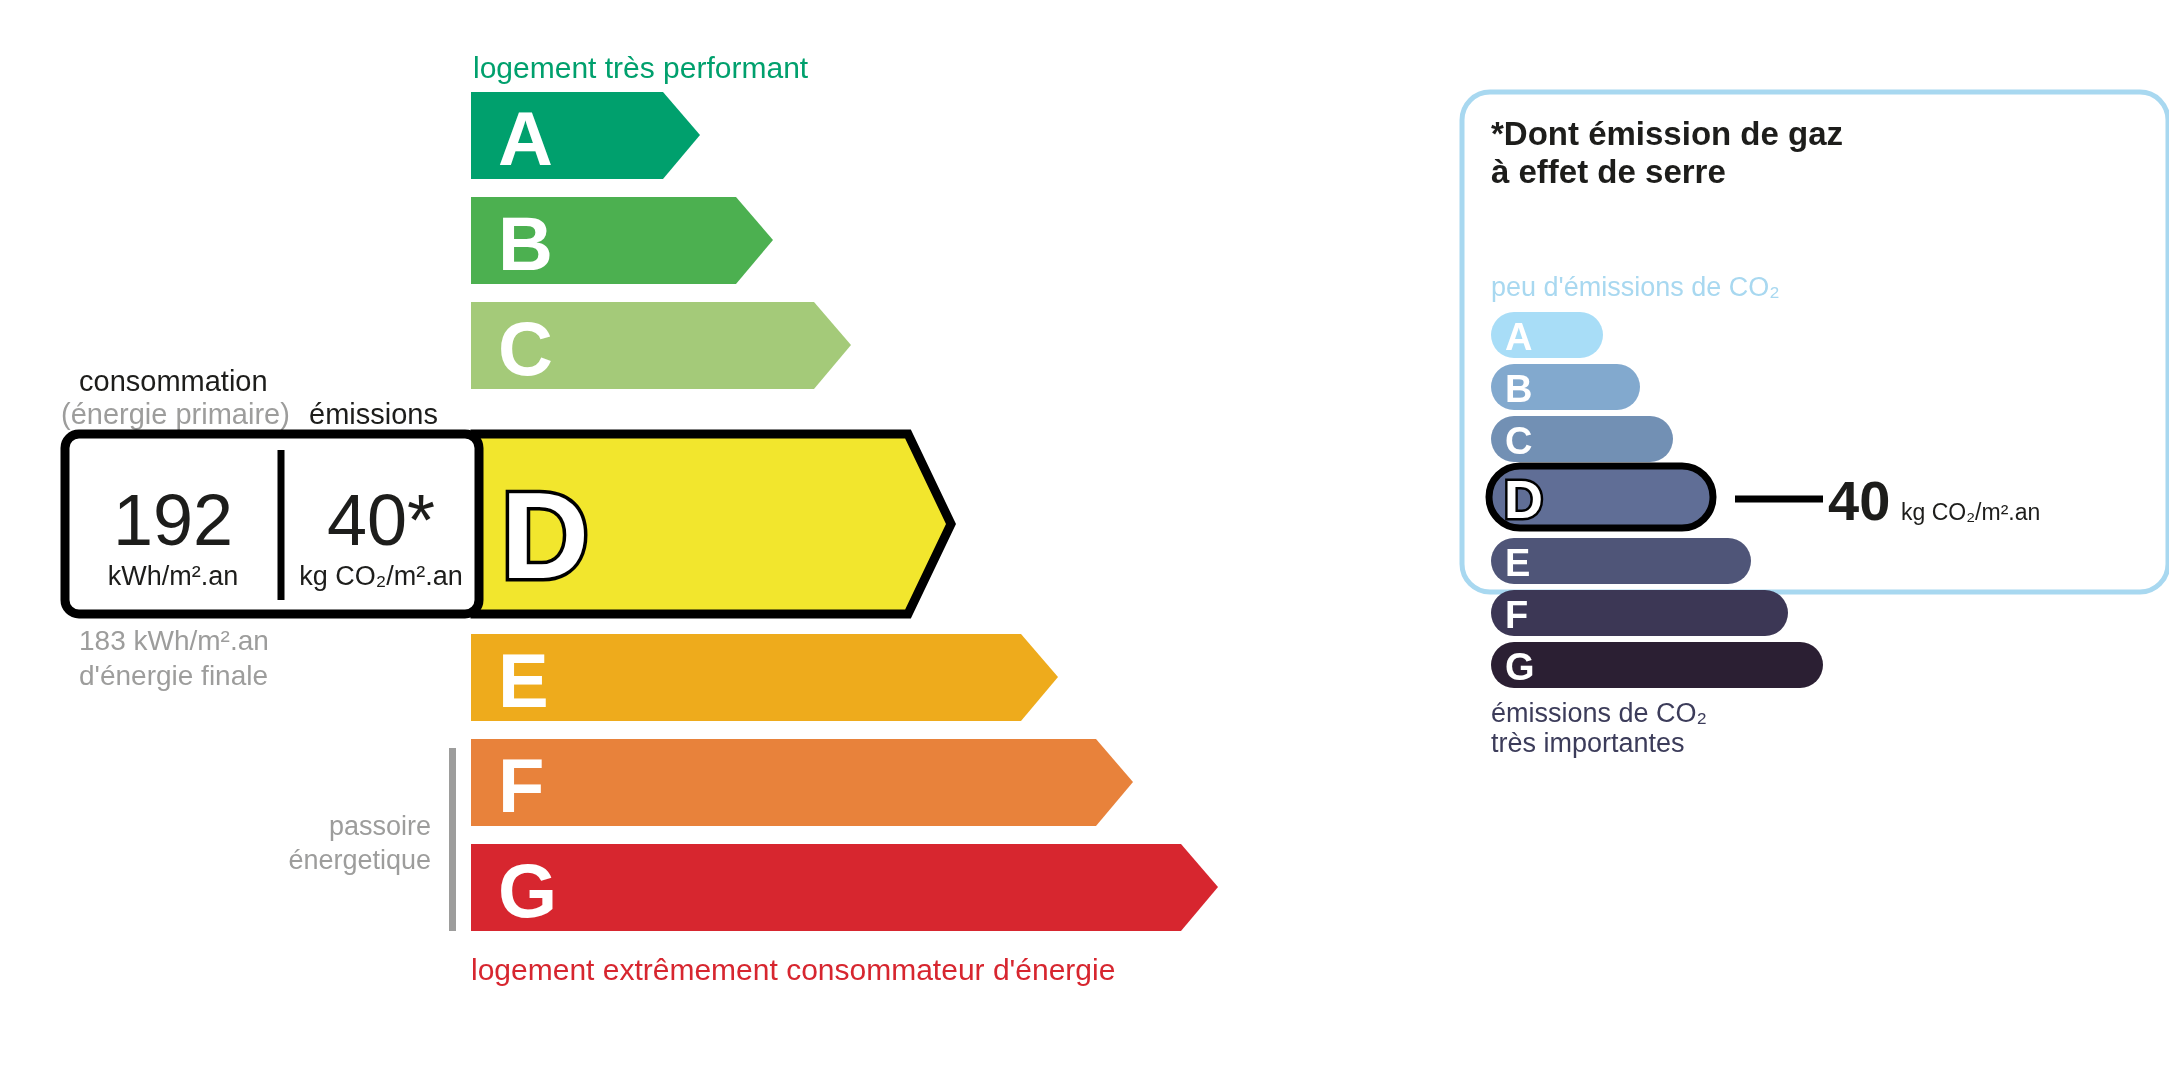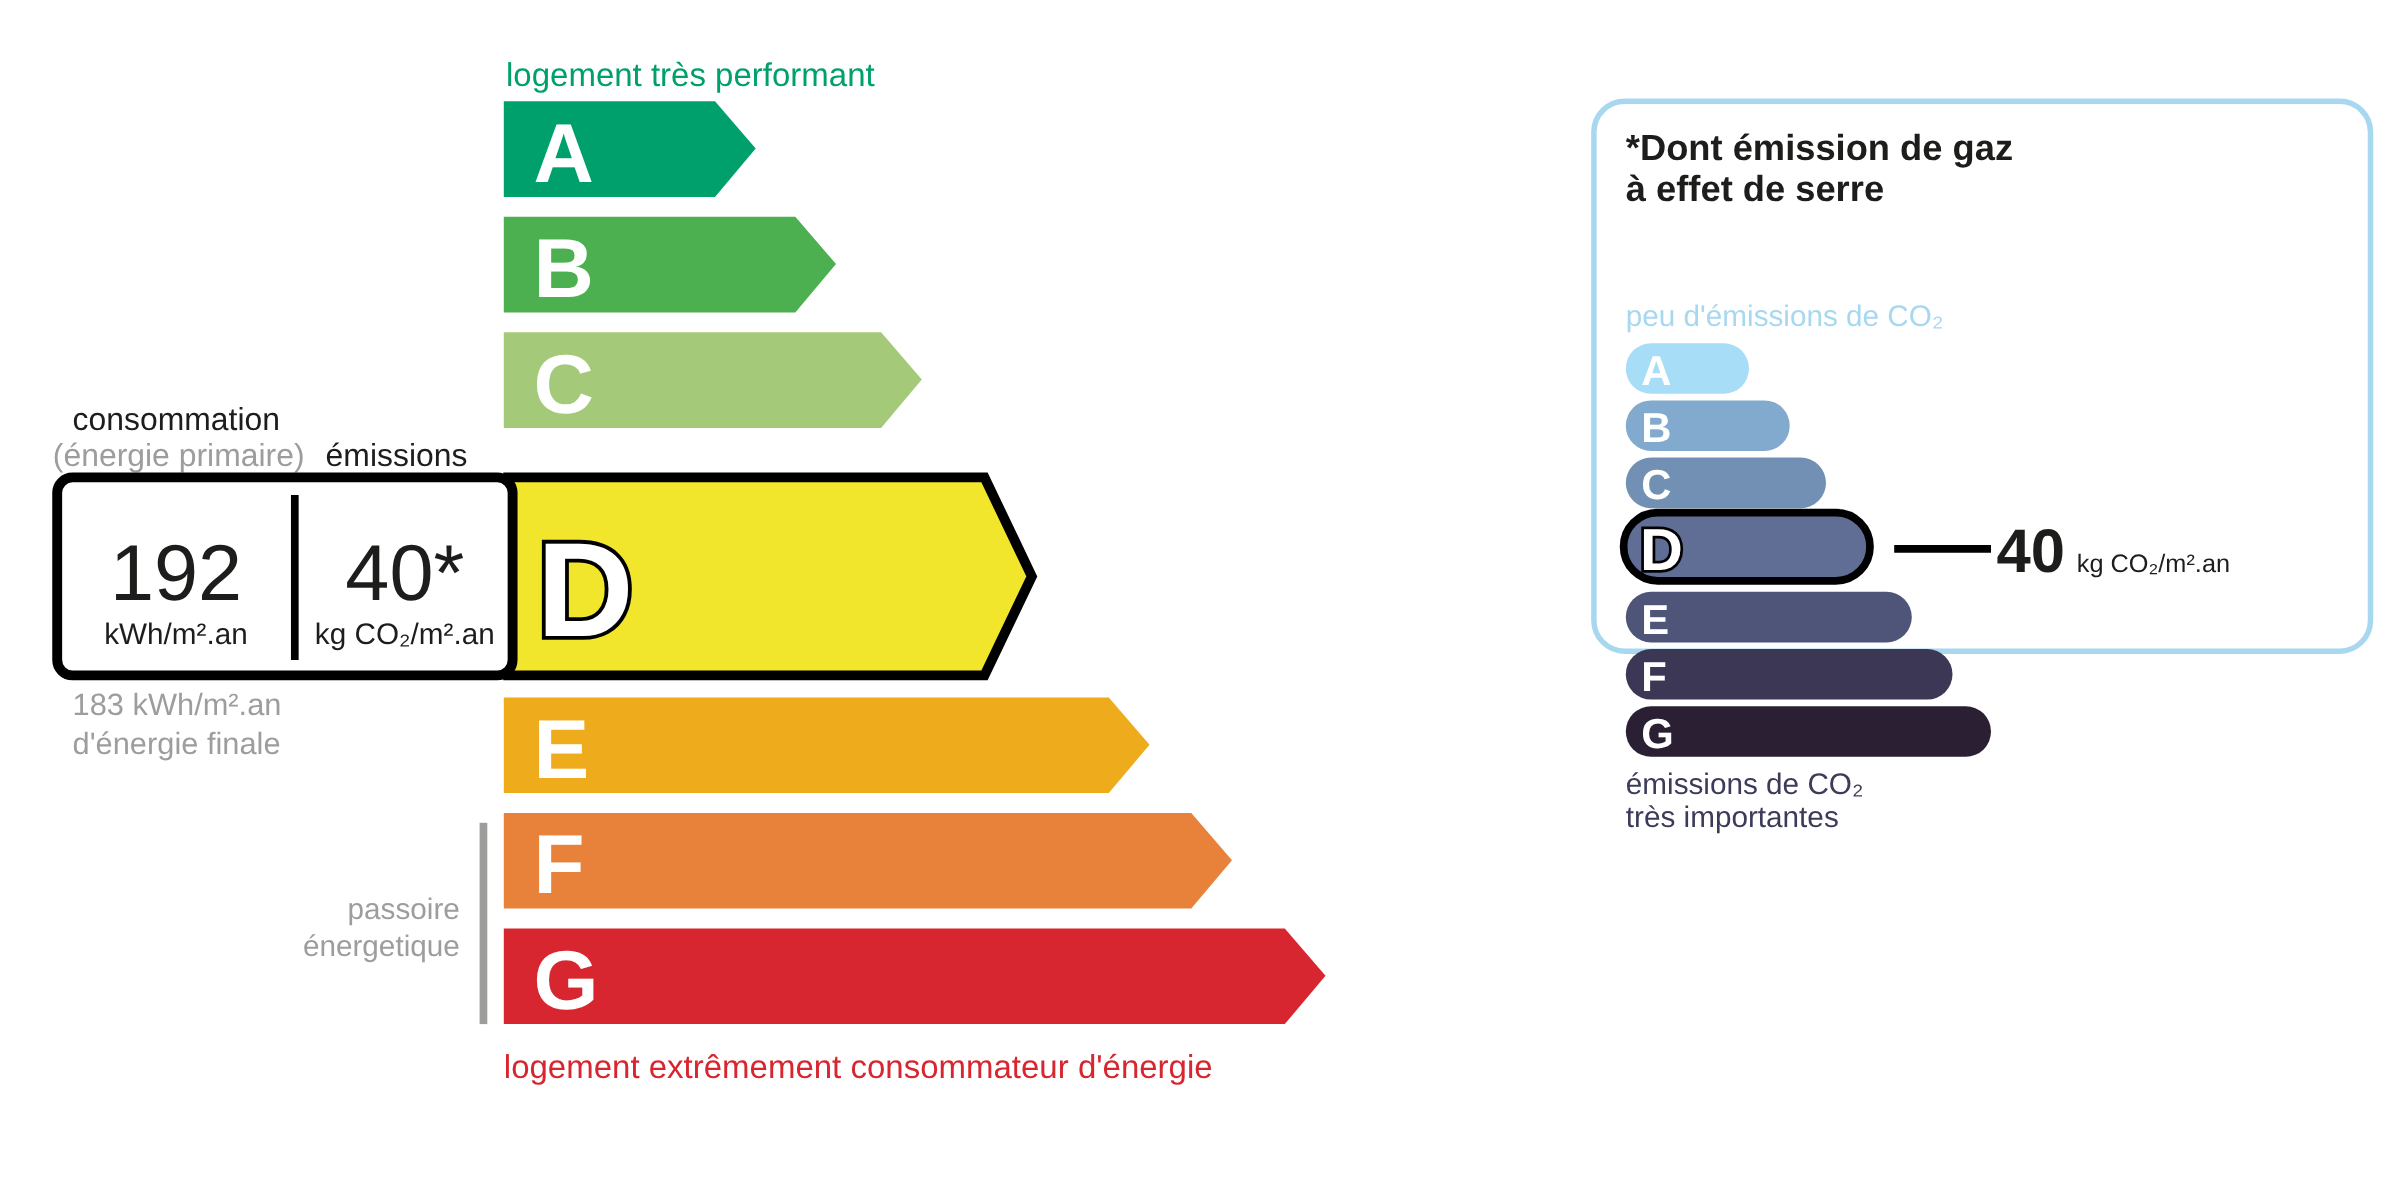--- a/index.html
+++ b/index.html
@@ -9,21 +9,21 @@
   }
   body {
     font-family: "Liberation Sans", sans-serif;
     width: 2169px;
     height: 1079px;
     position: relative;
     overflow: hidden;
   }
   #stage {
     position: absolute;
-    top: 0; left: 0;
+    top: 0; left: 13px;
     width: 1858px;
     height: 1079px;
   }
   svg.layer {
     position: absolute;
     top: 0; left: 0;
     width: 2169px;
     height: 1079px;
     overflow: visible;
   }

